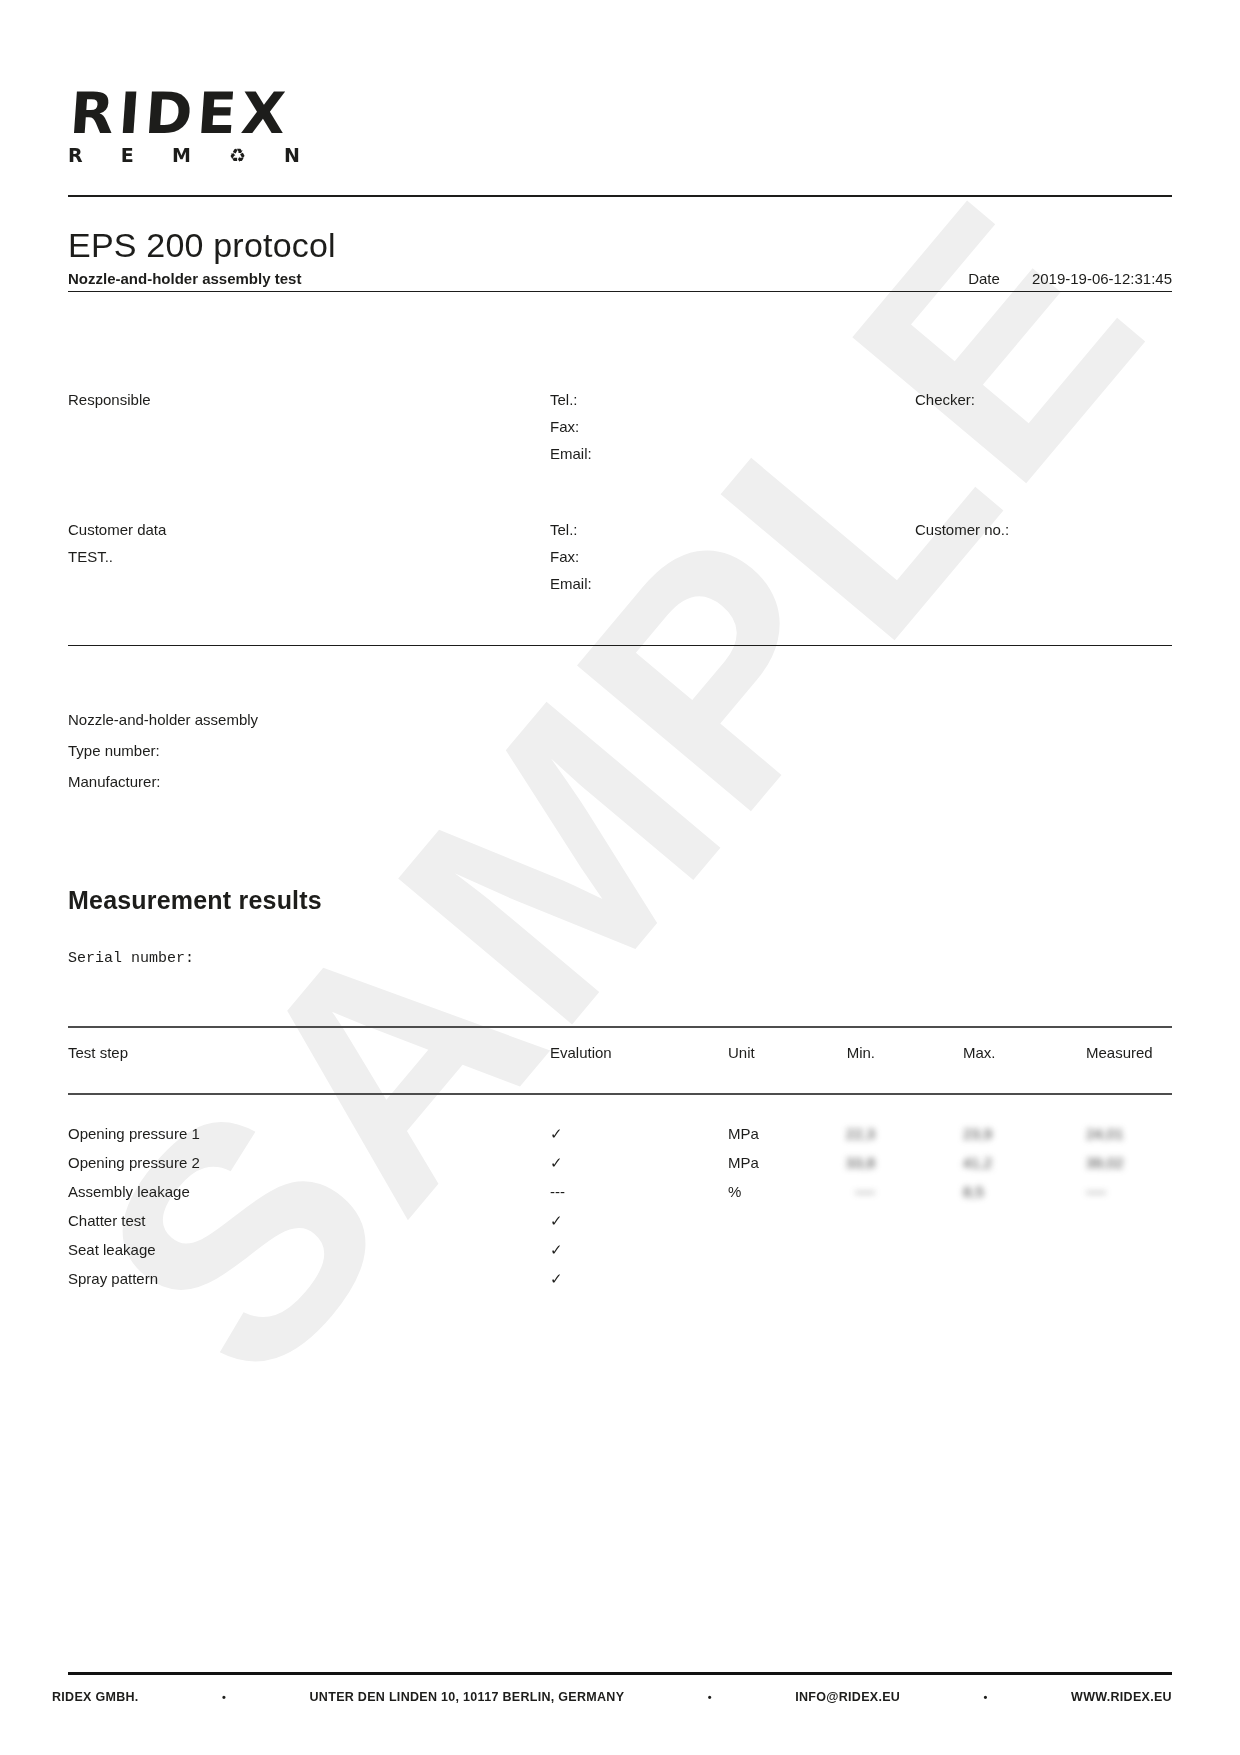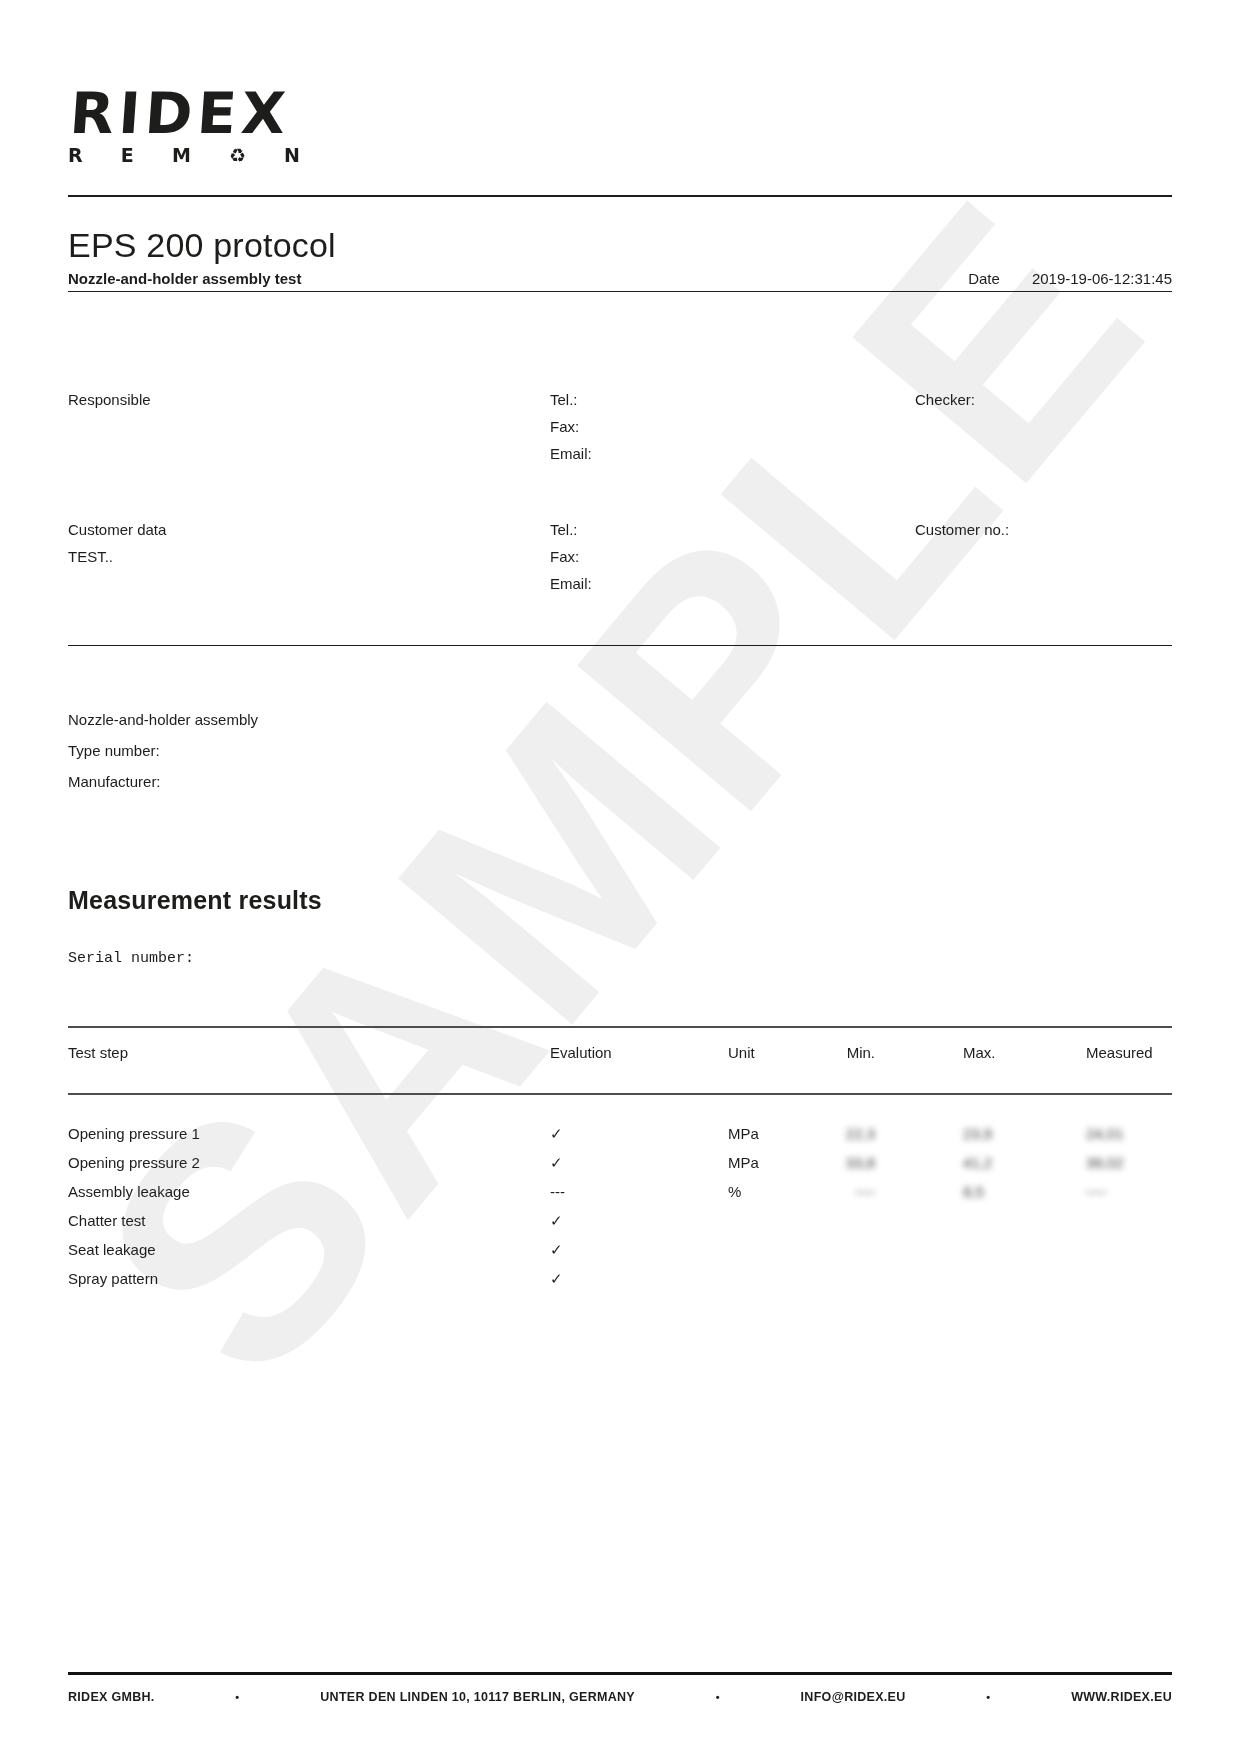--- a/index.html
+++ b/index.html
@@ -78,21 +78,21 @@
   }
   .rgrid .c-min { text-align:right; padding-right:88px; }
   .results-header .rgrid { padding-top:16px; padding-bottom:32px; }
   .results-body { padding-top:24px; }
   .results-body .rgrid { height:29px; align-items:center; }
   .blur { filter:blur(3px); color:#3c3c3c; }
   .check { font-size:15px; }
 
   .footer-rule { position:absolute; left:68px; right:68px; top:1672px; height:3px; background:#111; }
   .footer {
-    position:absolute; left:68px; right:68px; top:1690px;
+    position:absolute; left:52px; right:68px; top:1690px;
     display:flex; justify-content:space-between; align-items:center;
     font-size:12.5px; font-weight:700; letter-spacing:0.3px;
     font-family:"Liberation Sans", sans-serif;
   }
   .footer .dot { font-size:11px; }
 </style>
 </head>
 <body>
 
 <div class="page">

